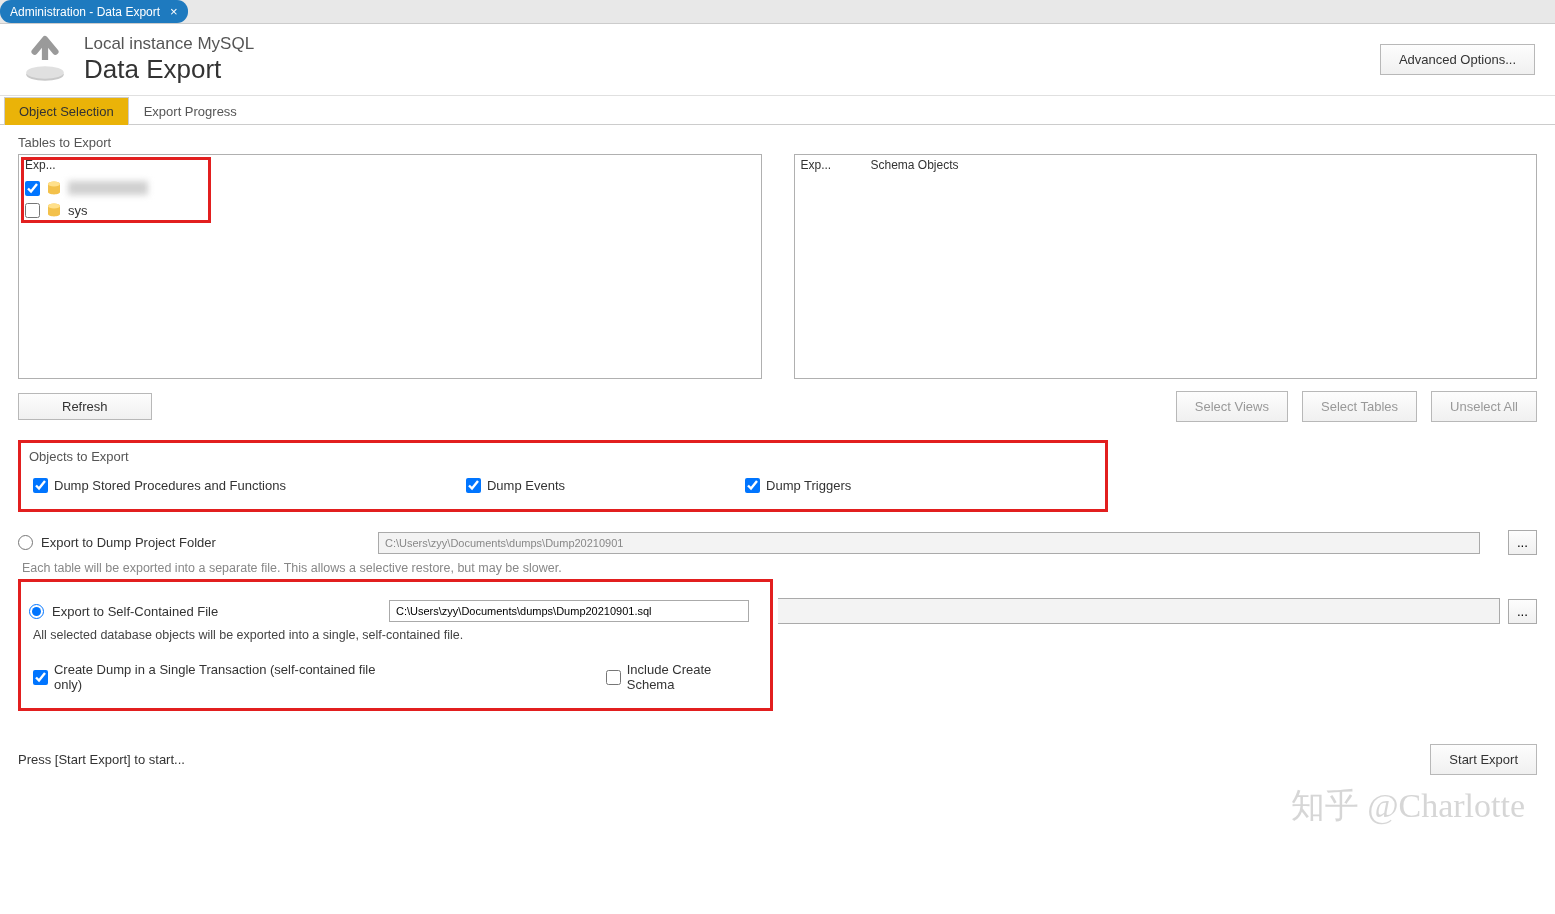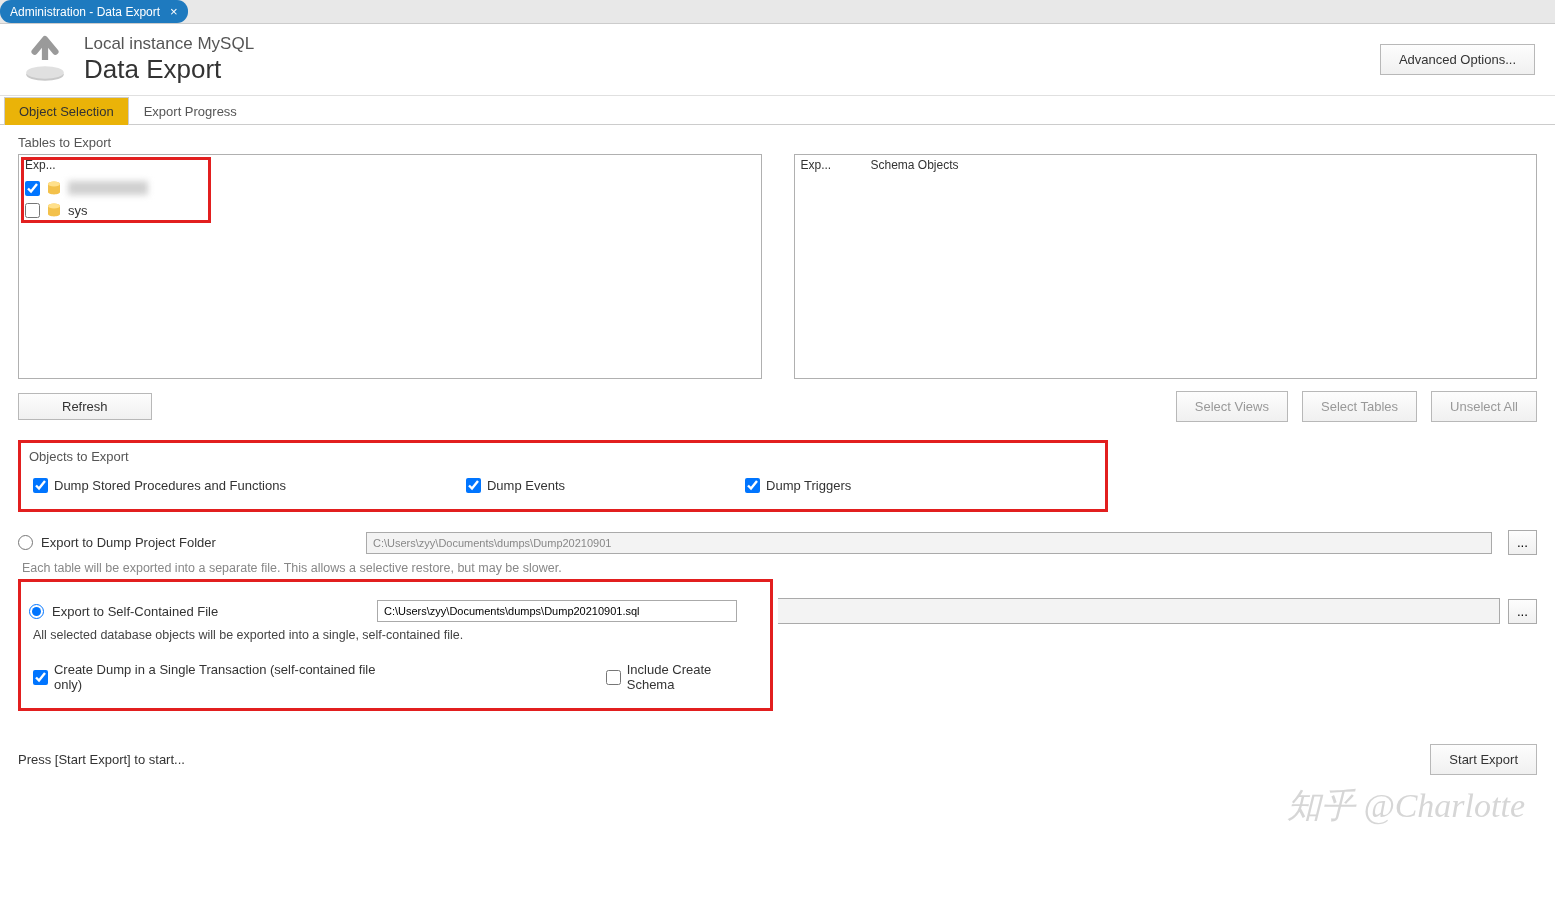--- a/index.html
+++ b/index.html
@@ -114,21 +114,21 @@
   position: relative;
 }
 .fieldset {
   margin-top: 18px;
 }
 .checkbox-row { display: flex; align-items: center; gap: 6px; margin: 6px 0; }
 .objects-flex { display: flex; gap: 180px; margin-top: 8px; padding-left: 4px; }
 .radio-line {
   display: flex;
   align-items: center;
-  gap: 8px;
+  gap: 20px;
   margin-top: 10px;
 }
 .radio-line .label-col { width: 340px; display: flex; align-items: center; gap: 8px; }
 .text-input {
   flex: 1;
   border: 1px solid #aaa;
   padding: 4px 6px;
   font-size: 11px;
   background: #fff;
 }
@@ -150,21 +150,20 @@
 }
 .hl-red { border: 3px solid #e21f1f; }
 .hl-red-box { border: 3px solid #e21f1f; padding: 6px 8px 10px 8px; }
 input[type=checkbox], input[type=radio] { width: 15px; height: 15px; }
 .watermark {
   position: absolute;
   right: 30px;
   bottom: 85px;
   font-size: 34px;
   color: rgba(180,180,180,0.55);
-  font-style: italic;
   pointer-events: none;
   font-family: serif;
 }
 .sub-checks { display: flex; gap: 260px; margin-top: 14px; padding-left: 4px; }
 </style>
 </head>
 <body>
 
 <div class="window-tab-bar">
   <div class="window-tab">

